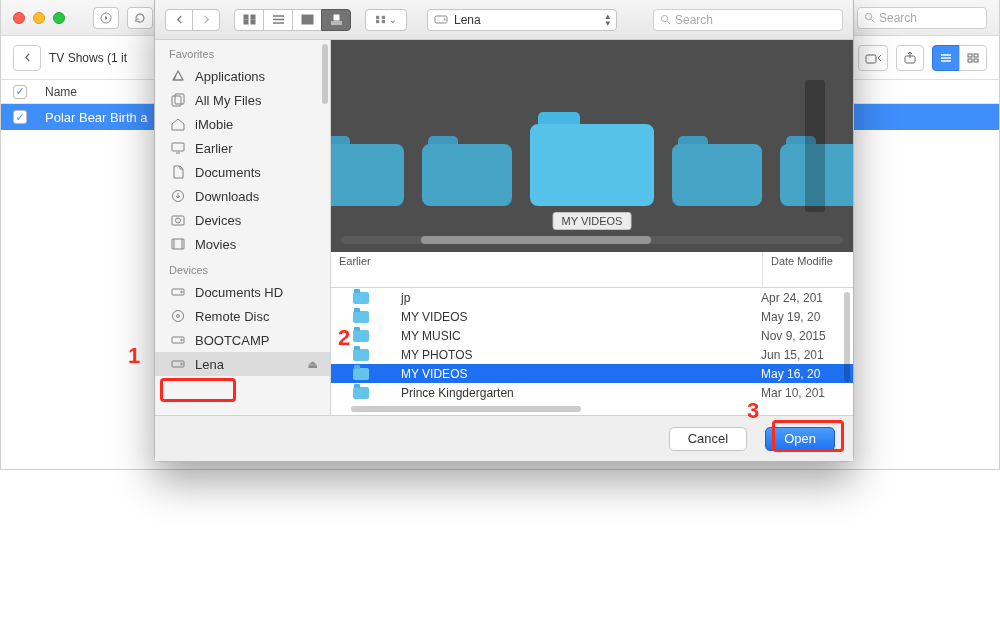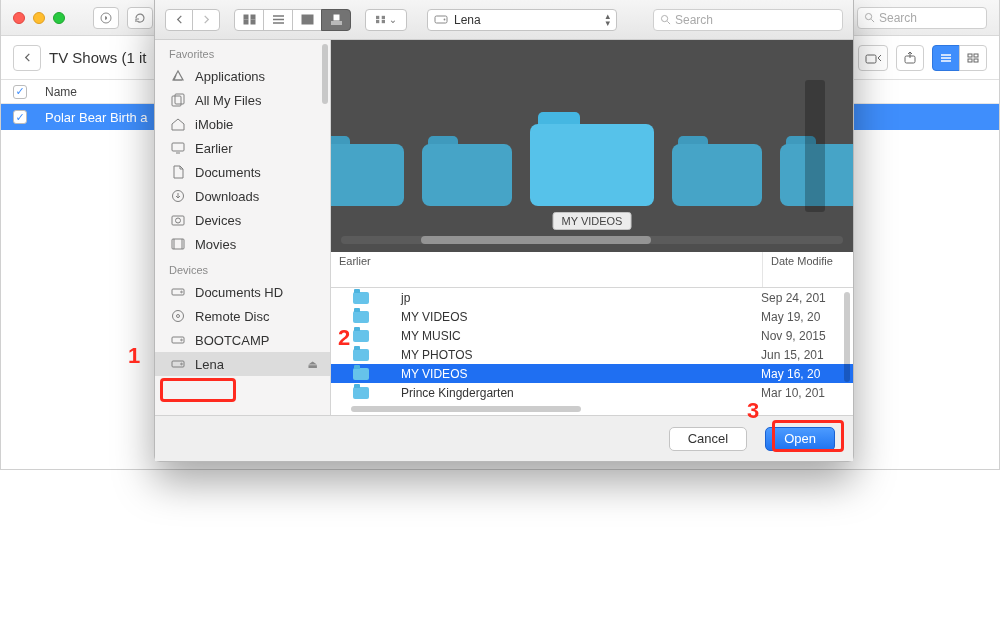--- a/index.html
+++ b/index.html
@@ -42,21 +42,21 @@
   }
   .bg-toolbar2 {
     height:44px;display:flex;align-items:center;padding:0 12px;gap:8px;
     border-bottom:1px solid #e0e0e0;
   }
   .sq-btn{
     min-width:28px;height:26px;border:1px solid #cfcfcf;border-radius:4px;
     background:#fff;display:flex;align-items:center;justify-content:center;
     color:#666;font-size:12px;padding:0 6px;
   }
-  .bg-crumb{font-size:15px;color:#333;}
+  .bg-crumb{font-size:12px;color:#333;}
   .bg-right-tools{margin-left:auto;display:flex;gap:8px;}
   .seg {display:flex;}
   .seg .sq-btn{border-radius:0;margin-left:-1px;}
   .seg .sq-btn:first-child{border-top-left-radius:4px;border-bottom-left-radius:4px;margin-left:0;}
   .seg .sq-btn:last-child{border-top-right-radius:4px;border-bottom-right-radius:4px;}
   .seg .sq-btn.on{background:#3f8efc;border-color:#2e77e0;color:#fff;}
   .bg-cols{
     height:24px;border-bottom:1px solid #e6e6e6;display:flex;align-items:center;
     padding:0 12px;gap:18px;color:#444;font-size:12px;
   }
@@ -514,21 +514,21 @@
 
       <div class="listhdr">
         <div class="col-name">Earlier</div>
         <div class="col-date">Date Modifie</div>
       </div>
 
       <div class="list">
         <div class="row">
             <span class="fico"></span>
             <span class="nm">jp</span>
-            <span class="dt">Sep 24, 201</span>
+            <span class="dt">Apr 24, 201</span>
           </div>
         <div class="row">
             <span class="fico"></span>
             <span class="nm">MY VIDEOS</span>
             <span class="dt">May 19, 20</span>
           </div>
         <div class="row">
             <span class="fico"></span>
             <span class="nm">MY MUSIC</span>
             <span class="dt">Nov 9, 2015</span>

